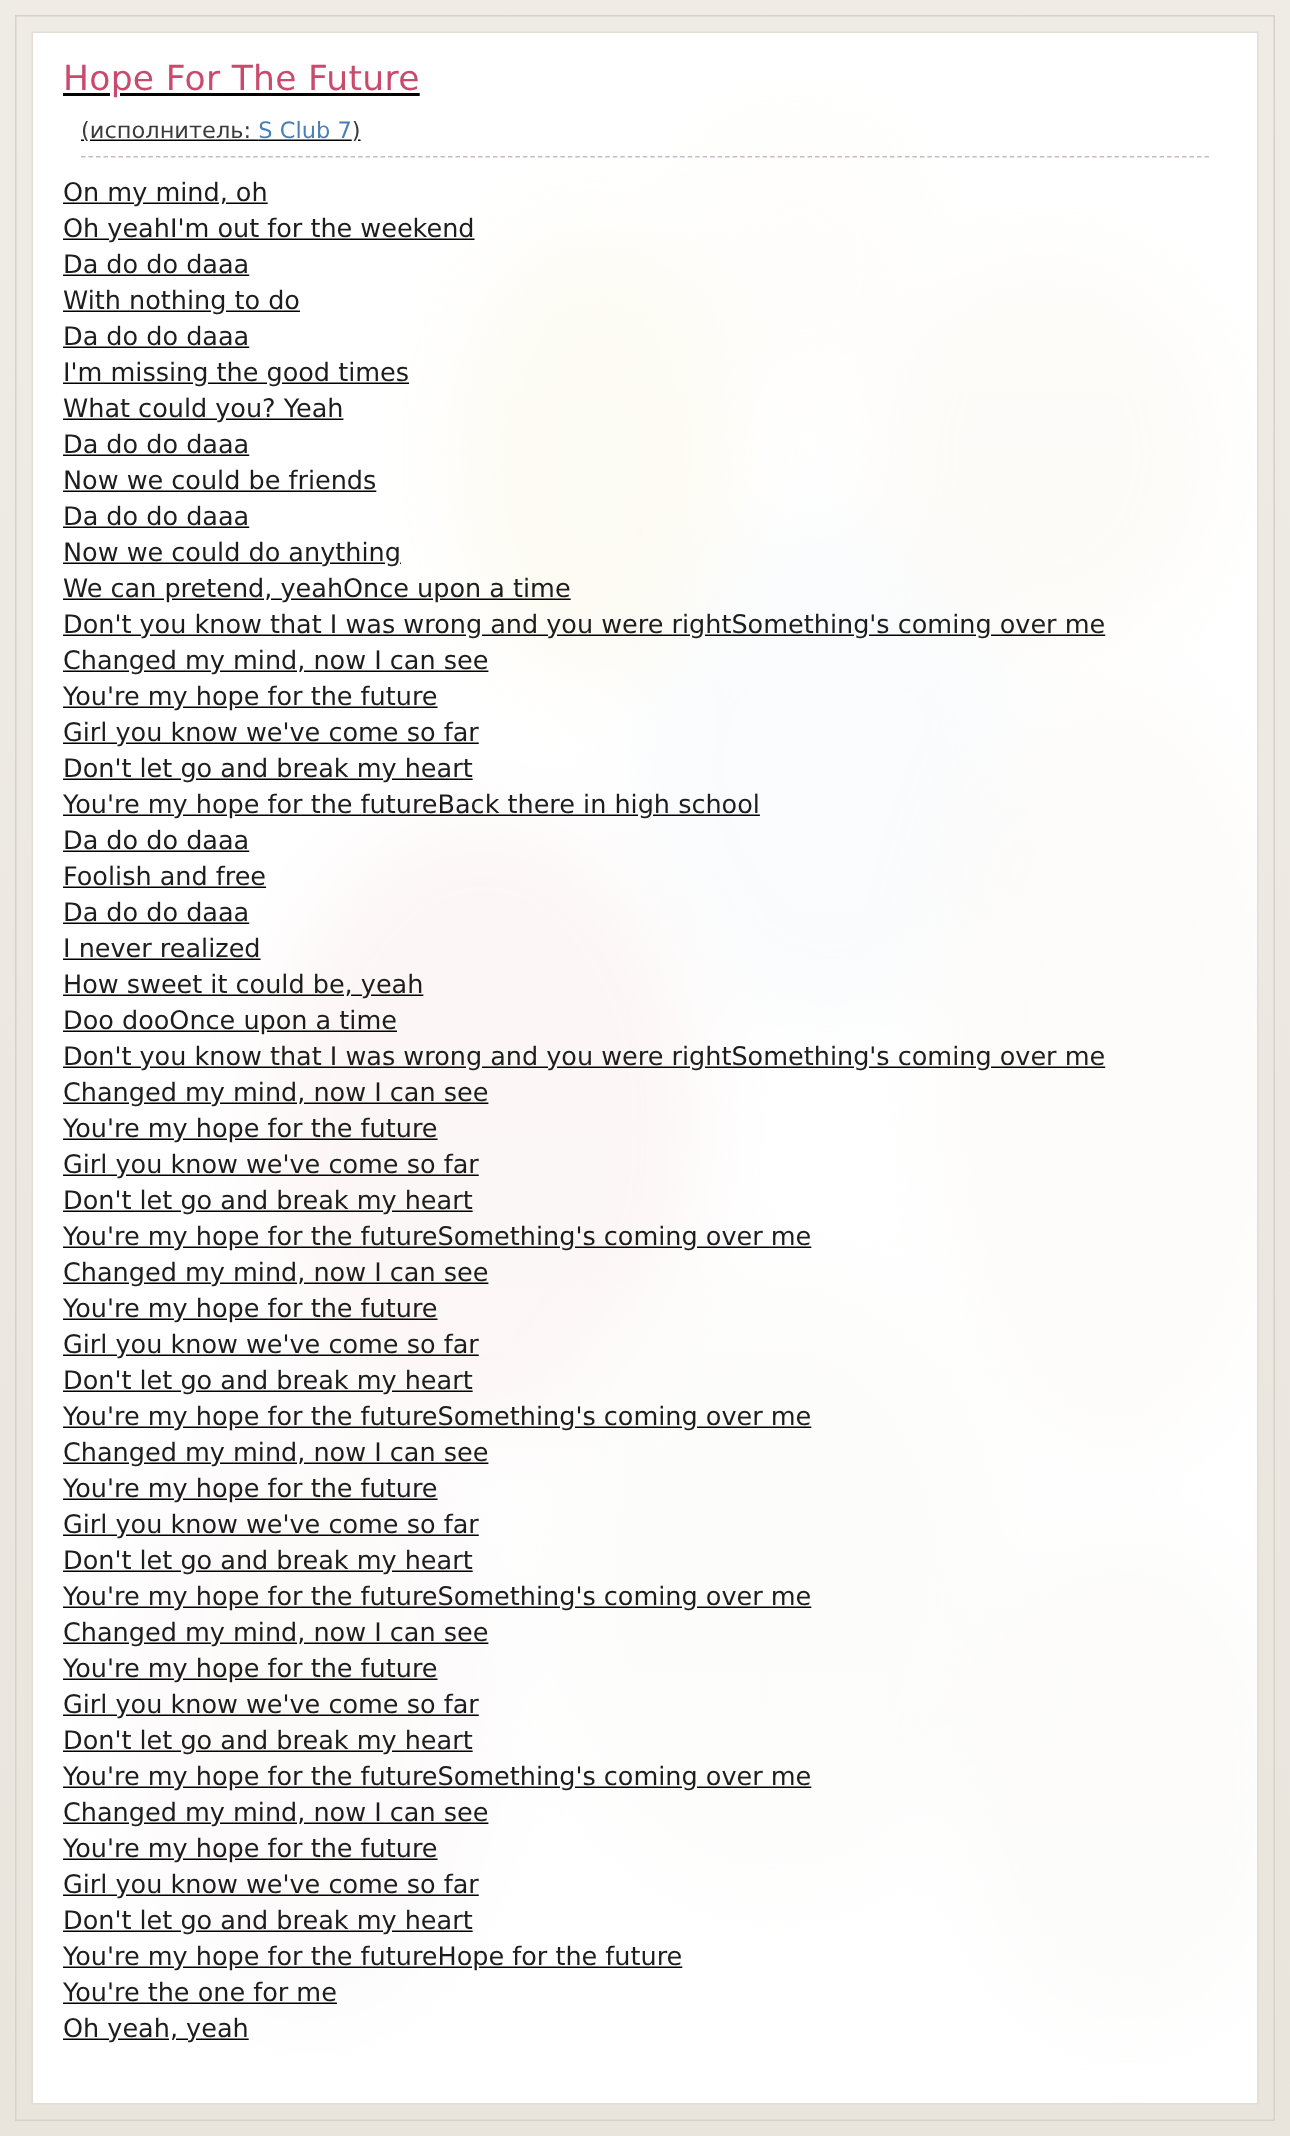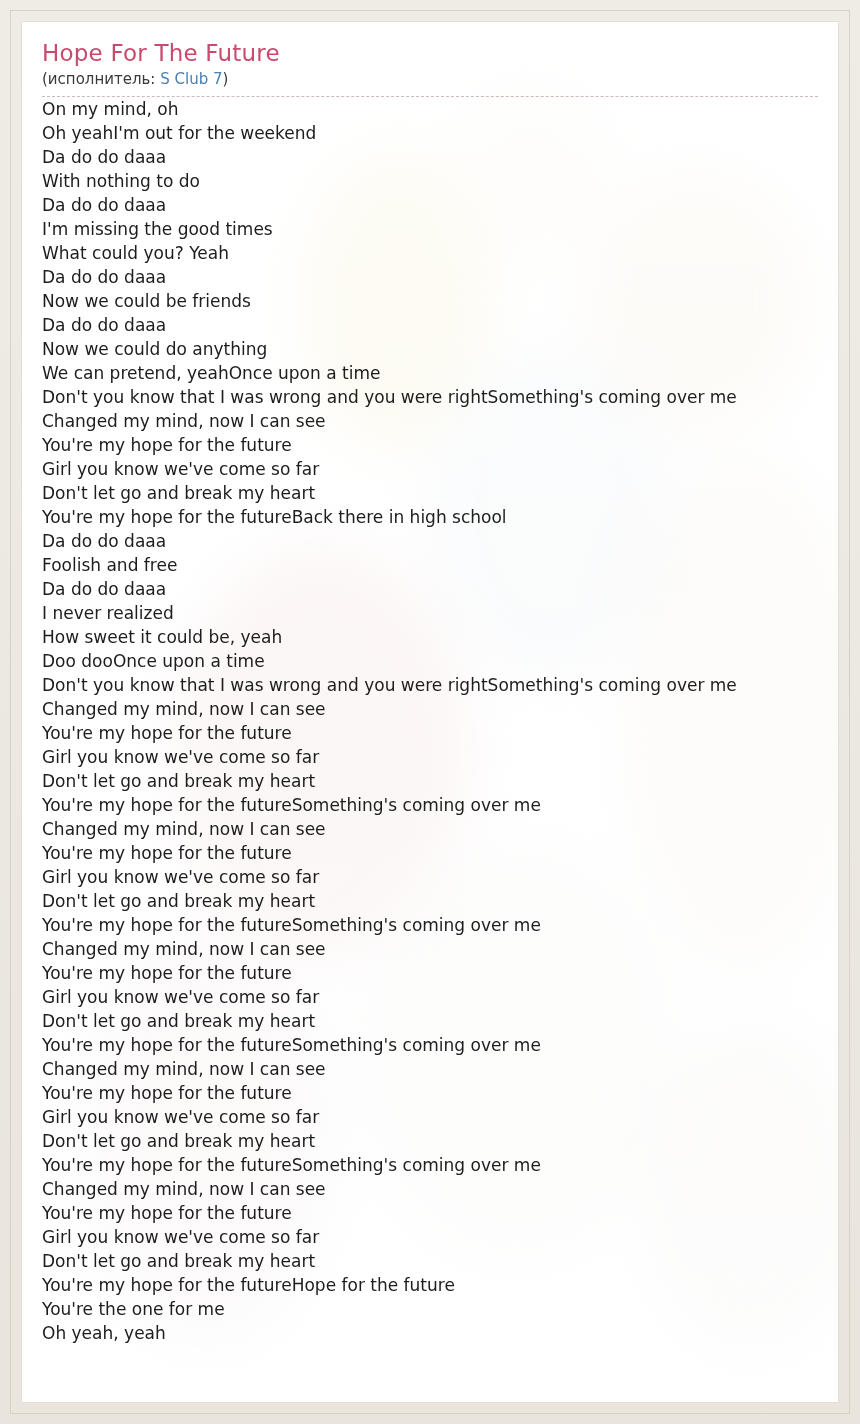--- a/index.html
+++ b/index.html
@@ -36,20 +36,21 @@
   #card {
     position: absolute;
     left: 22px;
     top: 22px;
     width: 816px;
     height: 1380px;
     background: #ffffff;
     box-sizing: border-box;
     overflow: hidden;
     box-shadow: 0 0 0 1px #e3ded4;
+    text-decoration: underline;
   }
   
   #bgphoto {
     position: absolute;
     left: 0;
     top: 0;
     width: 100%;
     height: 100%;
     opacity: 0.55;
     pointer-events: none;
@@ -81,21 +82,21 @@
   #song-title {
     color: #c94a6c;
     font-size: 23px;
     font-weight: normal;
     margin: 0 0 4px 0;
     letter-spacing: .2px;
   }
   #artist-line {
     font-size: 15px;
     color: #3a3a3a;
-    margin: 0;
+    margin: 12px;
     padding-bottom: 8px;
     border-bottom: 1px dashed #c9b9c4;
   }
   #artist-line a {
     color: #4a7fb5;
     text-decoration: none;
   }
   #lyrics {
     font-size: 17px;
     line-height: 24px;

